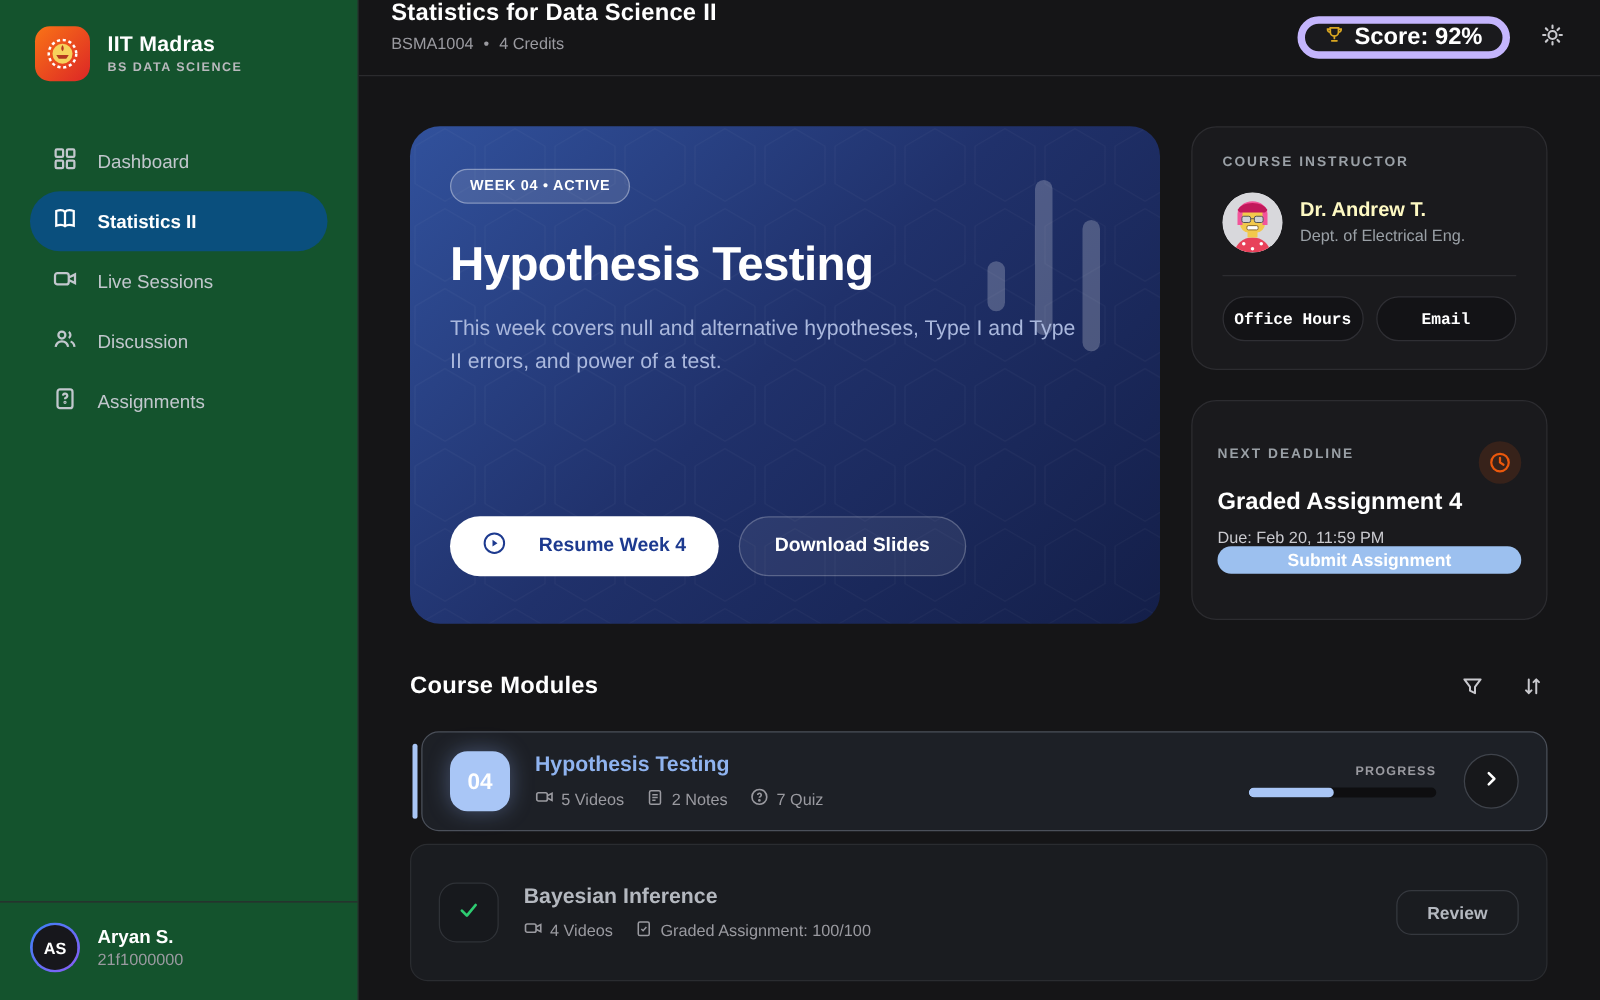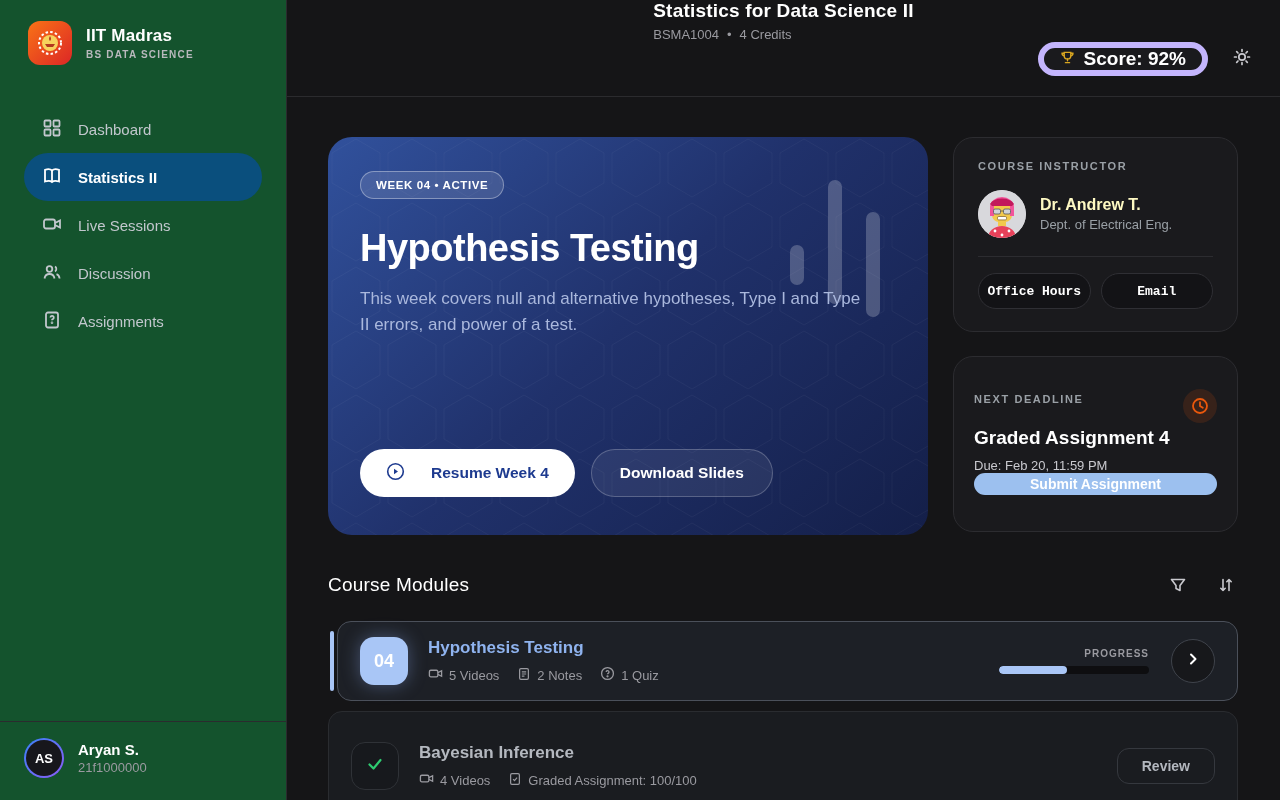--- a/index.html
+++ b/index.html
@@ -28,22 +28,22 @@
                  border:2px solid transparent;
                  background:linear-gradient(#17171c,#17171c) padding-box,
                             linear-gradient(135deg,#3b82f6,#8b5cf6) border-box;
                  display:flex; align-items:center; justify-content:center;
                  font-size:13px; font-weight:bold; color:#fff; }
   .user-name { font-size:15px; font-weight:bold; color:#fff; }
   .user-id { font-size:13px; color:#9a9aa0; margin-top:2px; }
 
   
   .main { position:absolute; left:287px; top:0; width:993px; height:800px; background:#151517; }
-  .header { height:97px; border-bottom:1px solid #2b2b2e; display:flex; align-items:center;
-            padding:0 26px;flex-direction:column; }
+  .header { height:61px; border-bottom:1px solid #2b2b2e; display:flex; 
+            padding:0 26px; }
   .header-title { font-size:19px; font-weight:bold; color:#fff; letter-spacing:.2px; }
   .header-sub { font-size:13px; color:#9a9aa0; margin-top:5px; display:flex; gap:8px; align-items:center;}
   .header-right { margin-left:auto; display:flex; align-items:center; gap:22px; }
   .score-pill { display:flex; align-items:center; gap:9px; height:34px; padding:11px 16px;
                 border:6px solid #c4b5fd; border-radius:18px; background:#1a1a1d;
                 font-size:19px; font-weight:bold; color:#fff; cursor:pointer; }
   .icon-btn { width:24px; height:24px; display:flex; align-items:center; justify-content:center;
               color:#c9c9ce; cursor:pointer; }
 
   .content { padding:40px 42px 0 41px; }
@@ -91,21 +91,21 @@
   .dl-head { display:flex; align-items:flex-start; justify-content:space-between; }
   .clock-circle { width:34px; height:34px; border-radius:50%; background:rgba(234,88,12,.14);
                   display:flex; align-items:center; justify-content:center; margin-top:-4px; }
   .dl-title { font-size:19px; font-weight:bold; color:#fff; margin-top:4px; }
   .dl-due { font-size:13px; color:#c9c9ce; margin-top:9px; }
   .btn-submit { margin-top:auto; height:36px; border-radius:18px; background:#9cc0ef; border:none;
                 color:#ffffff; font-size:14px; font-weight:bold; cursor:pointer; width:100%; }
 
   
   .modules-head { margin-top:38px; display:flex; align-items:center; }
-  .modules-title { font-size:19px; font-weight:normal; color:#fff; letter-spacing:.2px; }
+  .modules-title { font-size:19px; font-weight:bold; color:#fff; letter-spacing:.2px; }
   .modules-icons { margin-left:auto; display:flex; gap:24px; color:#c9c9ce; }
 
   .module-wrap { position:relative; margin-top:24px; }
   .module-accent { position:absolute; left:2px; top:10px; bottom:10px; width:4px; border-radius:2px;
                    background:#a9c6f6; }
   .module-card { margin-left:9px; height:80px; background:#1d2026; border:1px solid #4b505a;
                  border-radius:14px; display:flex; align-items:center; padding:0 22px; gap:20px;
                  cursor:pointer; }
   .module-card.done { margin-left:0; background:#1a1c20; border:1px solid #2a2c30; margin-top:10px;
                       height:110px; }
@@ -366,21 +366,21 @@
                   </svg></span>
                 <span>2 Notes</span>
               </span>
               <span class="meta-item">
                 <span>
                   <svg width="15" height="15" viewBox="0 0 16 16" fill="none" stroke="currentColor" stroke-width="1.4">
                     <circle cx="8" cy="8" r="6.3"></circle>
                       <path d="M6.6 6.4 a1.5 1.5 0 1 1 2.1 1.4 c-.5.25-.7.5-.7 1"></path>
                       <circle cx="8" cy="11" r="0.5" fill="currentColor"></circle>
                   </svg></span>
-                <span>1 Quiz</span>
+                <span>7 Quiz</span>
               </span>
             </div>
           </div>
           <div class="mod-right">
             <div class="progress-block">
               <div class="progress-label">PROGRESS</div>
               <div class="progress-track">
                 <div class="progress-fill" style="width: 45%;"></div>
               </div>
             </div>

